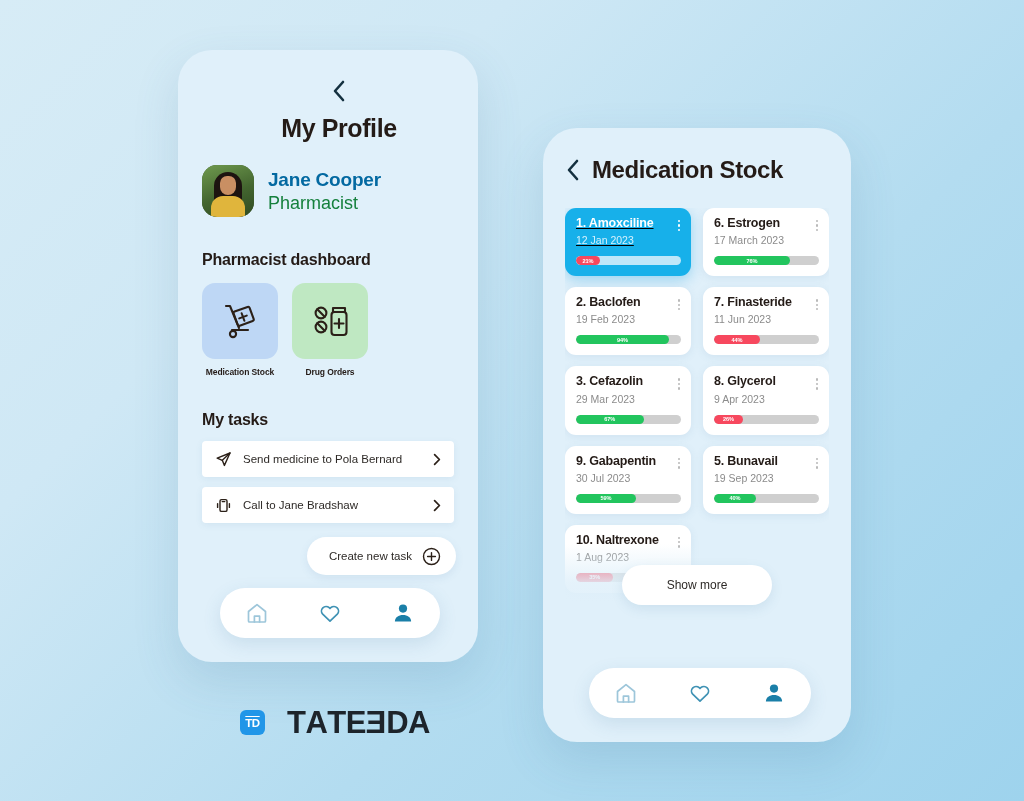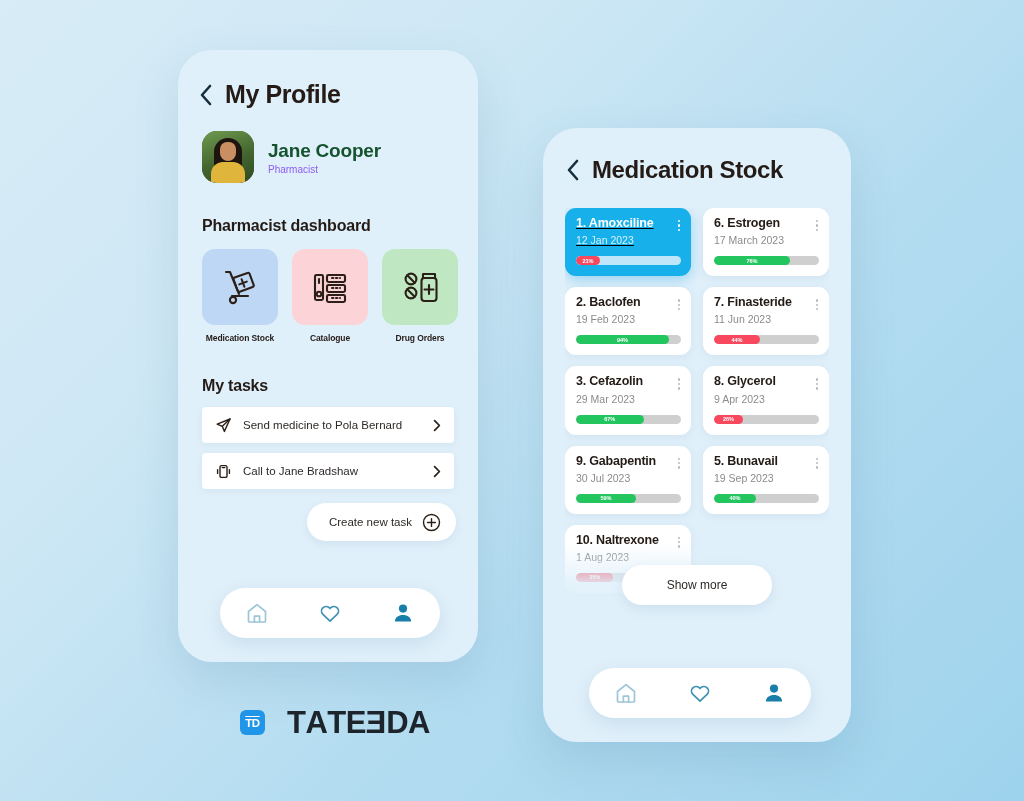--- a/index.html
+++ b/index.html
@@ -16,21 +16,21 @@
     position: absolute;
     background: #e0f0fa;
     border-radius: 34px;
     box-shadow: 0 18px 46px rgba(60,110,150,0.16);
   }
   #phone-profile { left: 178px; top: 50px; width: 300px; height: 612px; }
   #phone-stock   { left: 543px; top: 128px; width: 308px; height: 614px; }
 
   
   .phone-header { display: flex; align-items: center; gap: 12px; }
-  #phone-profile .phone-header { padding: 30px 0 0 22px; }
+  #phone-profile .phone-header { padding: 30px 0 0 22px; flex-direction: column; }
   #phone-stock .phone-header   { padding: 28px 0 0 24px; }
   .back-chevron { width: 13px; height: 22px; flex: 0 0 auto; }
   .back-chevron svg { width: 100%; height: 100%; display: block; }
   .screen-title {
     font-size: 25px; font-weight: bold; color: #241b17; letter-spacing: -0.4px;
   }
   #phone-stock .screen-title { font-size: 24px; }
 
   
   .profile-row { display: flex; align-items: center; gap: 14px; padding: 22px 0 0 24px; }
@@ -39,22 +39,22 @@
     background: #3c5a2c; position: relative; flex: 0 0 auto;
   }
   .avatar .sky { position: absolute; inset: 0;
     background: linear-gradient(160deg,#6f9a4e 0%,#43652f 55%,#2f4a22 100%); }
   .avatar .hair { position: absolute; left: 12px; top: 7px; width: 28px; height: 45px;
     background: #1d1410; border-radius: 14px 14px 8px 8px; }
   .avatar .face { position: absolute; left: 18px; top: 11px; width: 16px; height: 19px;
     background: #c98f63; border-radius: 8px 8px 9px 9px; }
   .avatar .body { position: absolute; left: 9px; top: 31px; width: 34px; height: 22px;
     background: #e0b53c; border-radius: 12px 12px 0 0; }
-  .profile-name { font-size: 19px; font-weight: bold; color: #14532d; letter-spacing: -0.2px; }
-  .profile-role { font-size: 10px; color: #8b5cf6; margin-top: 2px; }
+  .profile-name { font-size: 19px; font-weight: bold; color: #0369a1; letter-spacing: -0.2px; }
+  .profile-role { font-size: 18px; color: #15803d; margin-top: 2px; }
 
   .section-title {
     font-size: 16px; font-weight: bold; color: #241b17;
     padding-left: 24px; letter-spacing: -0.2px;
   }
   #dashboard-title { padding-top: 34px; }
   #tasks-title { padding-top: 34px; }
 
   
   .tiles { display: flex; gap: 14px; padding: 14px 0 0 24px; }
@@ -205,34 +205,20 @@
         <div class="tile-art" style="background:#bed7f5">
           <svg viewBox="0 0 42 42" fill="none" stroke="#2b2018" stroke-width="2.1" stroke-linecap="round" stroke-linejoin="round">
             <path d="M7 6h4l9 22"></path>
             <rect x="16" y="9" width="17" height="15" rx="1.6" transform="rotate(-20 24 16)"></rect>
             <path d="M24 13v8M20 17h8" transform="rotate(-20 24 17)"></path>
             <path d="M13 30h16"></path>
             <circle cx="14" cy="34" r="3.1"></circle>
           </svg>
         </div>
         <div class="tile-label">Medication Stock</div>
-      </div>
-      <div class="tile">
-        <div class="tile-art" style="background:#fcd3d6">
-          <svg viewBox="0 0 42 42" fill="none" stroke="#2b2018" stroke-width="2.1" stroke-linecap="round" stroke-linejoin="round">
-            <rect x="6" y="9" width="8" height="25" rx="1.4"></rect>
-            <path d="M10 13v4"></path>
-              <circle cx="10" cy="28" r="2.3"></circle>
-            <rect x="18" y="9" width="18" height="7" rx="1.4"></rect>
-            <rect x="18" y="19" width="18" height="7" rx="1.4"></rect>
-            <rect x="18" y="29" width="18" height="7" rx="1.4"></rect>
-            <path d="M23 12h8M23 22h8M23 32h8" stroke-dasharray="1.4 2.6"></path>
-          </svg>
-        </div>
-        <div class="tile-label">Catalogue</div>
       </div>
       <div class="tile">
         <div class="tile-art" style="background:#bfe8c2">
           <svg viewBox="0 0 42 42" fill="none" stroke="#2b2018" stroke-width="2.1" stroke-linecap="round" stroke-linejoin="round">
             <circle cx="12" cy="13" r="5.4"></circle>
               <path d="M8.3 9.3l7.4 7.4"></path>
             <circle cx="12" cy="27" r="5.4"></circle>
               <path d="M8.3 23.3l7.4 7.4"></path>
             <path d="M24 8h12v4H24z"></path>
             <path d="M25.5 12h9a3 3 0 013 3v17a3 3 0 01-3 3h-9a3 3 0 01-3-3V15a3 3 0 013-3z"></path>

